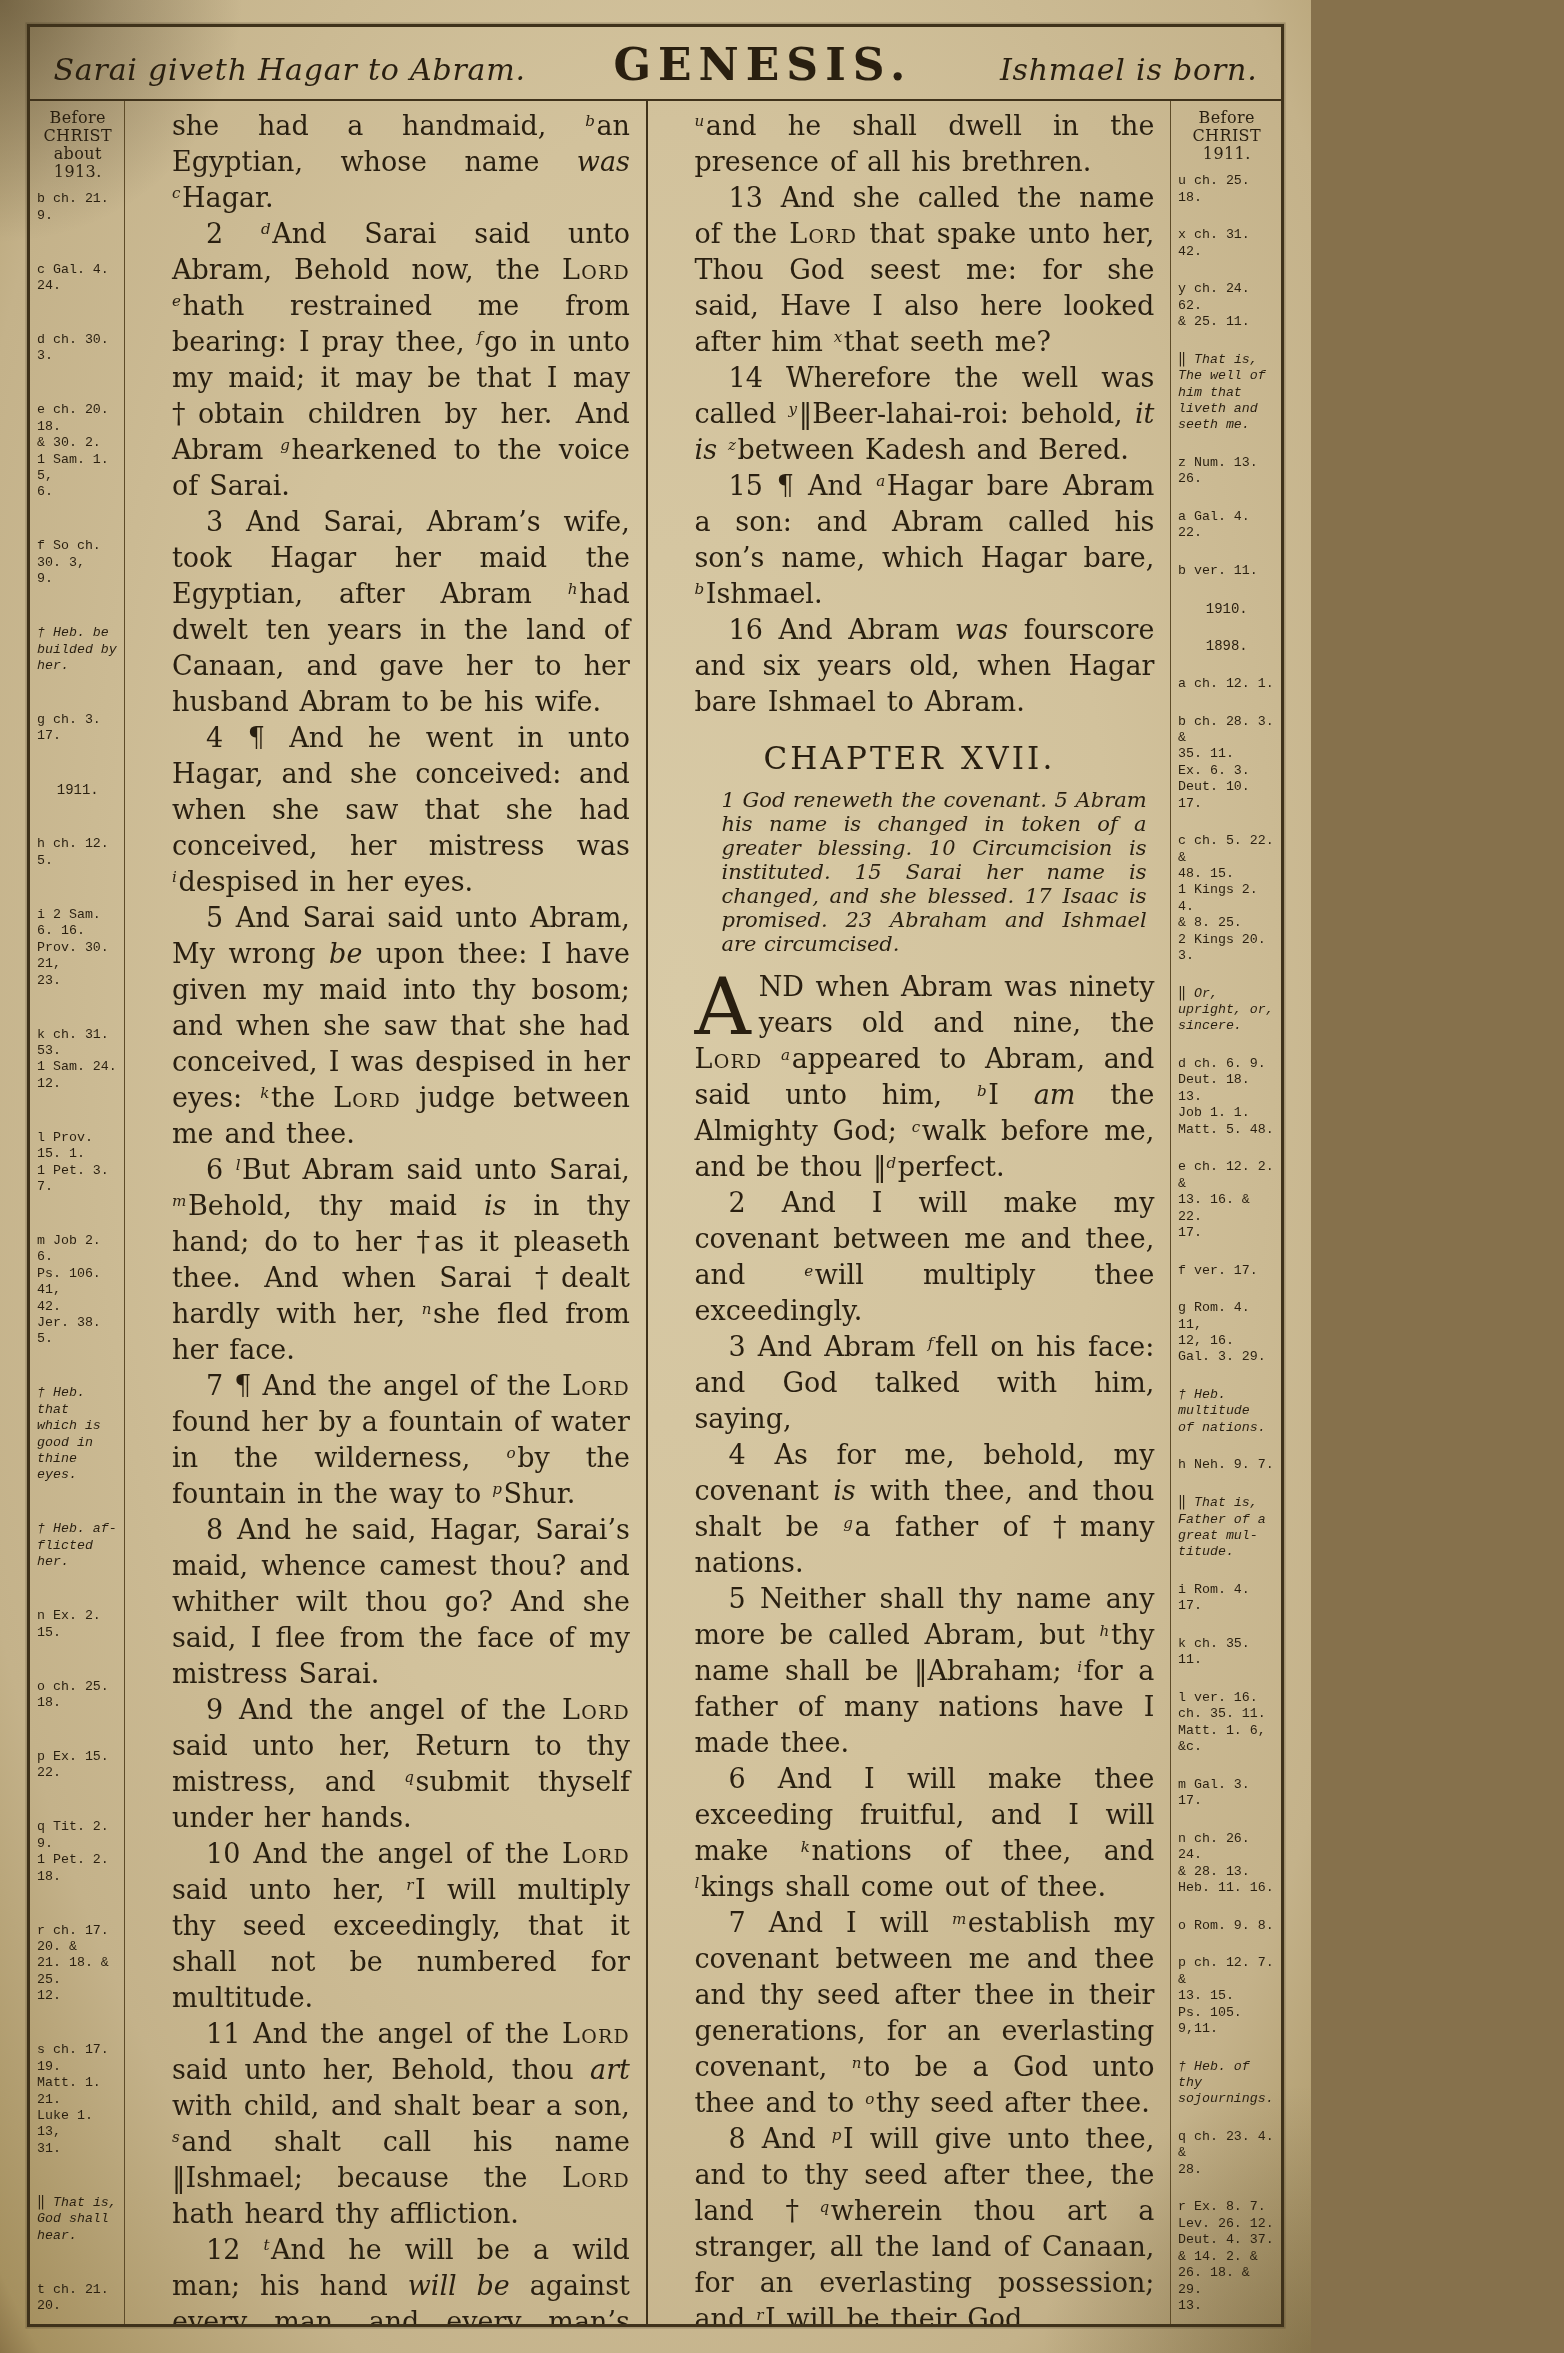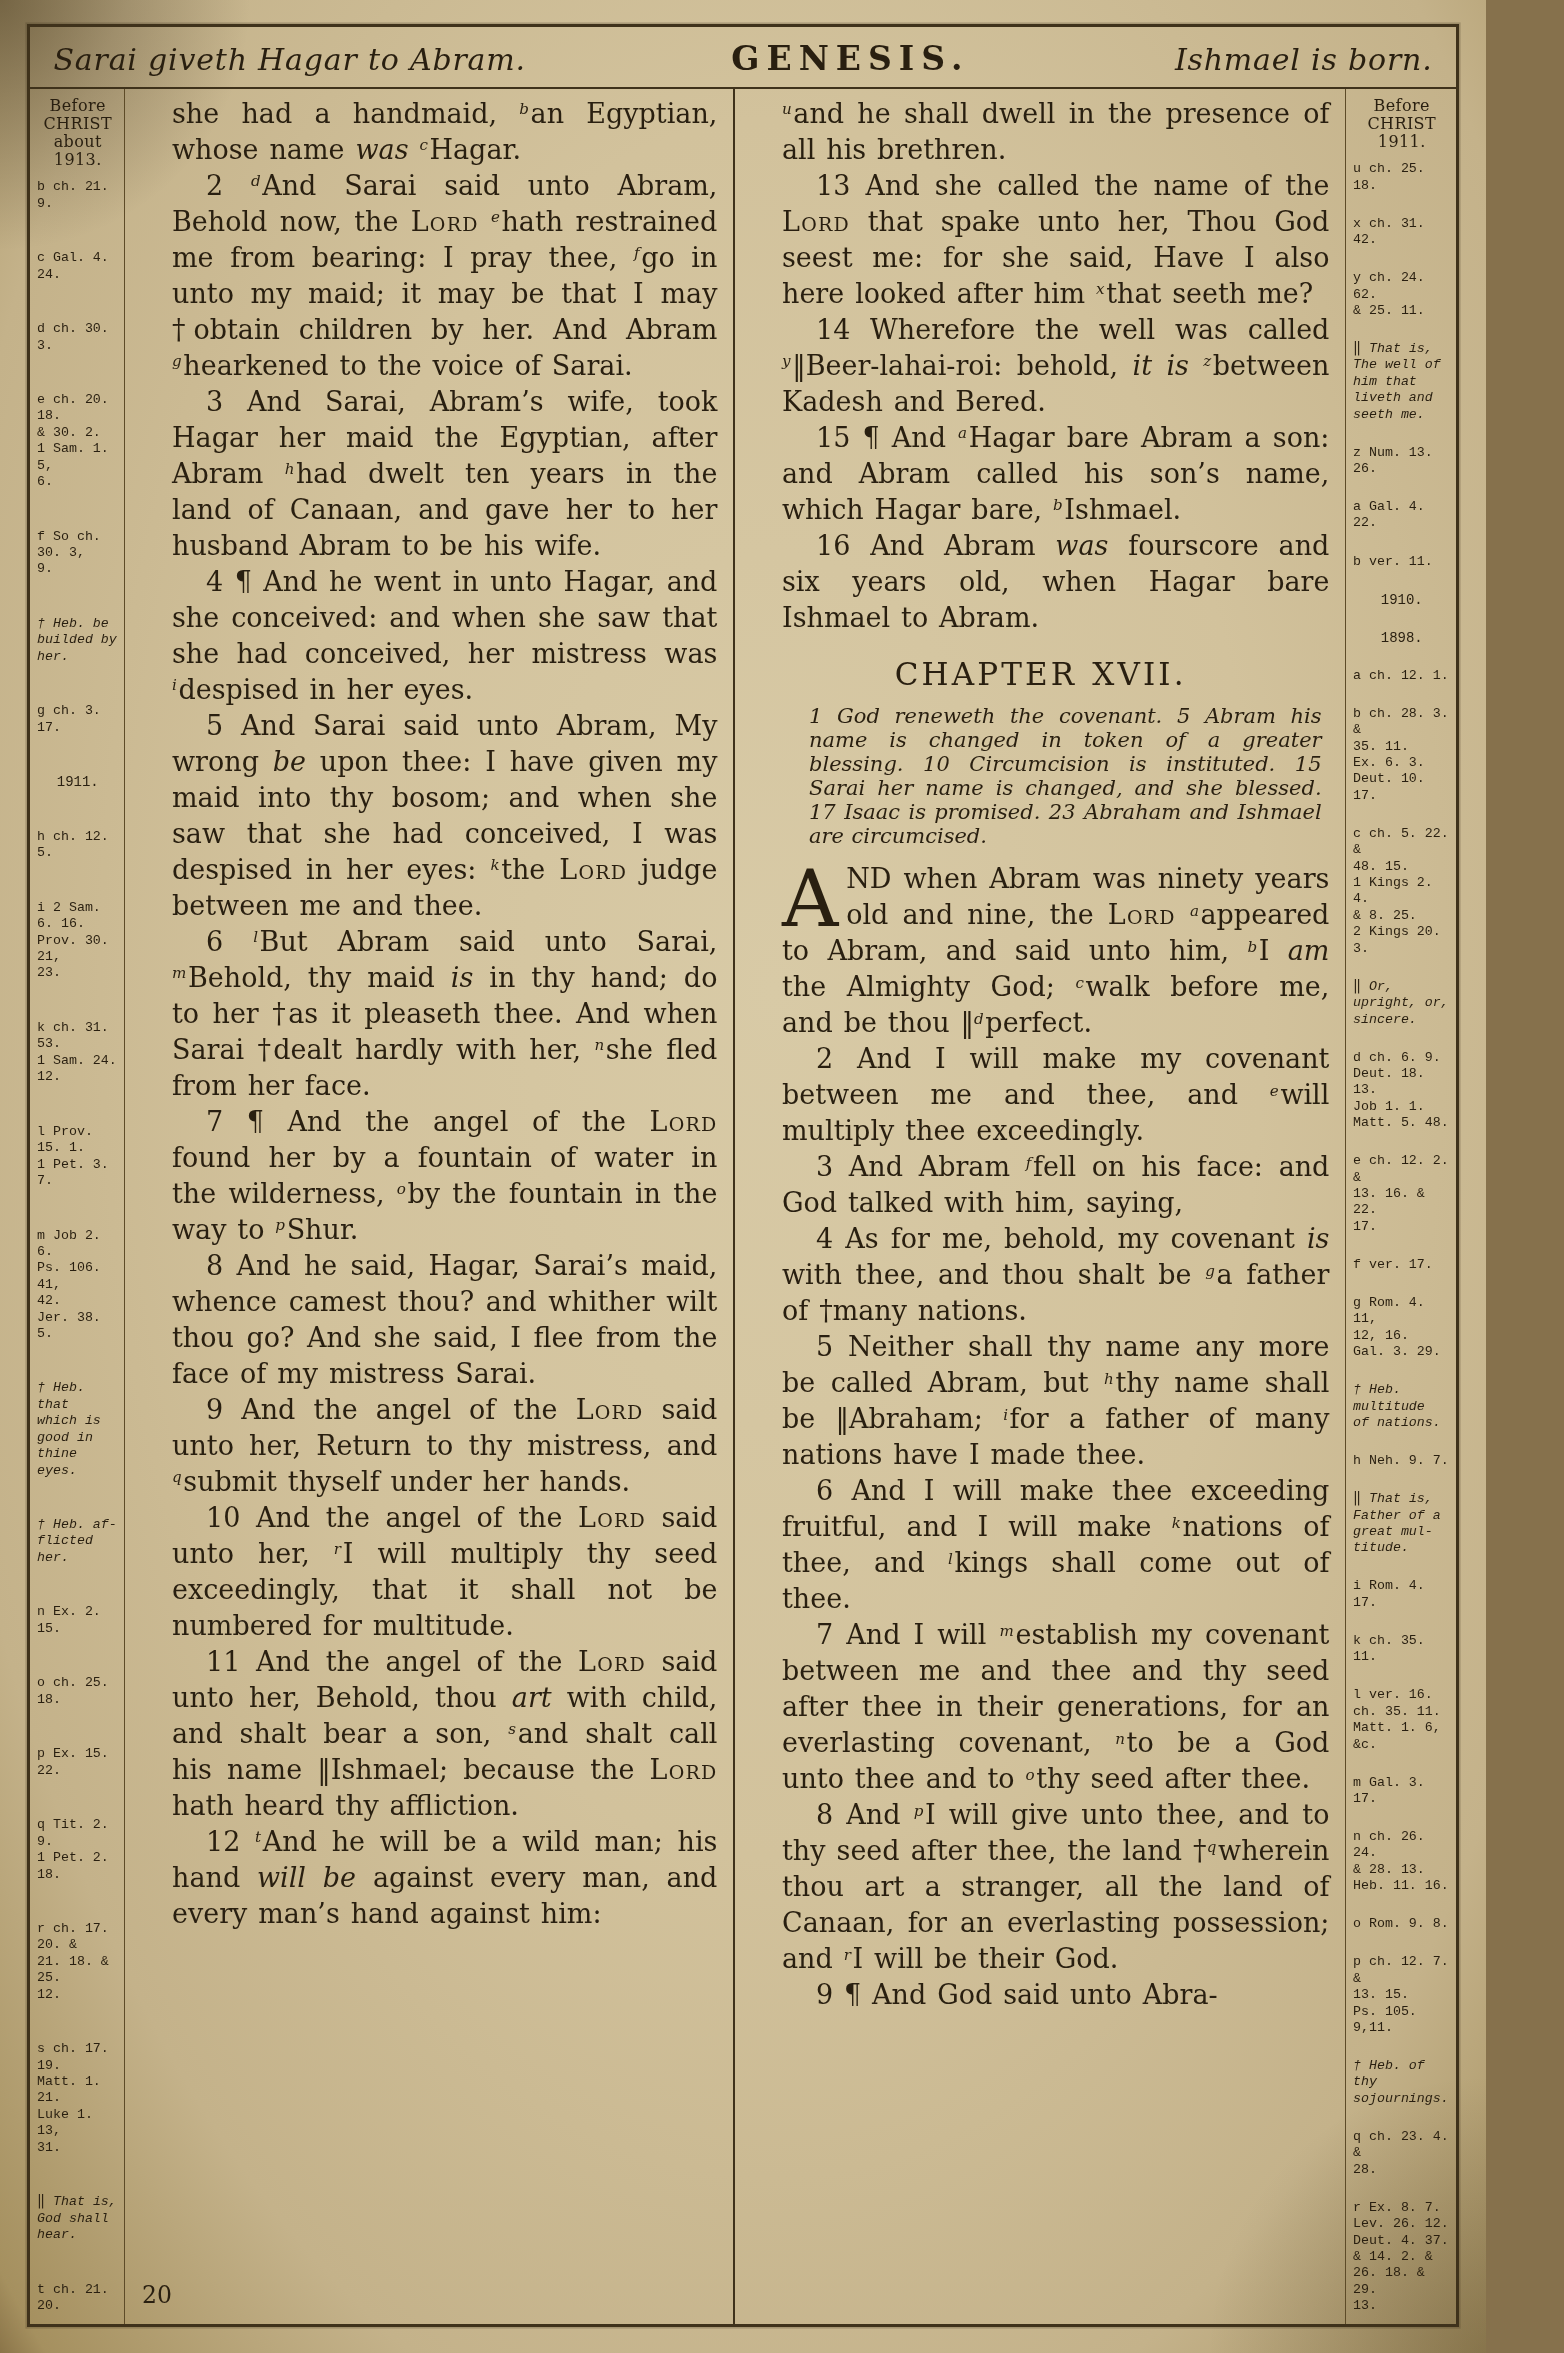--- a/index.html
+++ b/index.html
@@ -3,37 +3,37 @@
 <meta charset="utf-8">
 <style>
   * { margin:0; padding:0; box-sizing:border-box; }
   html,body { width:1565px; height:2354px; }
   body {
     font-family:"DejaVu Serif","Liberation Serif",serif;
     color:#291f10;
     background:#86714c;
   }
   .scan {
-    position:relative; width:1486px; height:2354px; overflow:hidden;
+    position:relative; width:1311px; height:2354px; overflow:hidden;
     background:radial-gradient(ellipse at 52% 42%, #d8caa6 0%, #d2c29c 45%, #c4b28a 78%, #a5905f 97%, #8a7448 100%);
   }
   .scan::before{
     content:""; position:absolute; inset:0; pointer-events:none;
     background:radial-gradient(circle at 0% 0%, rgba(40,28,10,.45) 0%, rgba(40,28,10,0) 9%),
                radial-gradient(circle at 100% 100%, rgba(40,28,10,.25) 0%, rgba(40,28,10,0) 10%);
   }
   .page {
     position:absolute; inset:23.5px 27px 27px 27px;
     border:3.1px solid #3f321b;
     display:flex; flex-direction:column; overflow:hidden;
     box-shadow:0 0 0 1.6px rgba(63,50,27,.25);
   }
   header { display:flex; justify-content:space-between; align-items:baseline; padding:12.5px 23.5px 9.4px 23.5px; }
   .h-side { font-style:italic; font-size:30px; letter-spacing:0.8px; }
-  .h-center { font-size:33px; letter-spacing:7px; font-weight:bold; }
+  .h-center { font-size:44px; letter-spacing:7px; font-weight:bold; }
   main {
     flex:1; min-height:0;
     display:grid; grid-template-columns:95px 1fr 1fr 111px;
     border-top:2.3px solid #3f321b;
   }
   .margin { padding:7.8px 5.5px 9.4px 7px; font-size:13.3px; line-height:16.4px; display:flex; flex-direction:column; overflow:hidden; }
   .margin.left  { border-right:1.6px solid #5d4b28; }
   .margin.right { border-left:1.6px solid #5d4b28; }
   .m-head { text-align:center; white-space:pre-line; font-size:16px; line-height:18px; margin-bottom:10px; letter-spacing:0.4px; }
   .notes { flex:1; display:flex; flex-direction:column; justify-content:space-between;font-family:Liberation Mono, monospace; }

